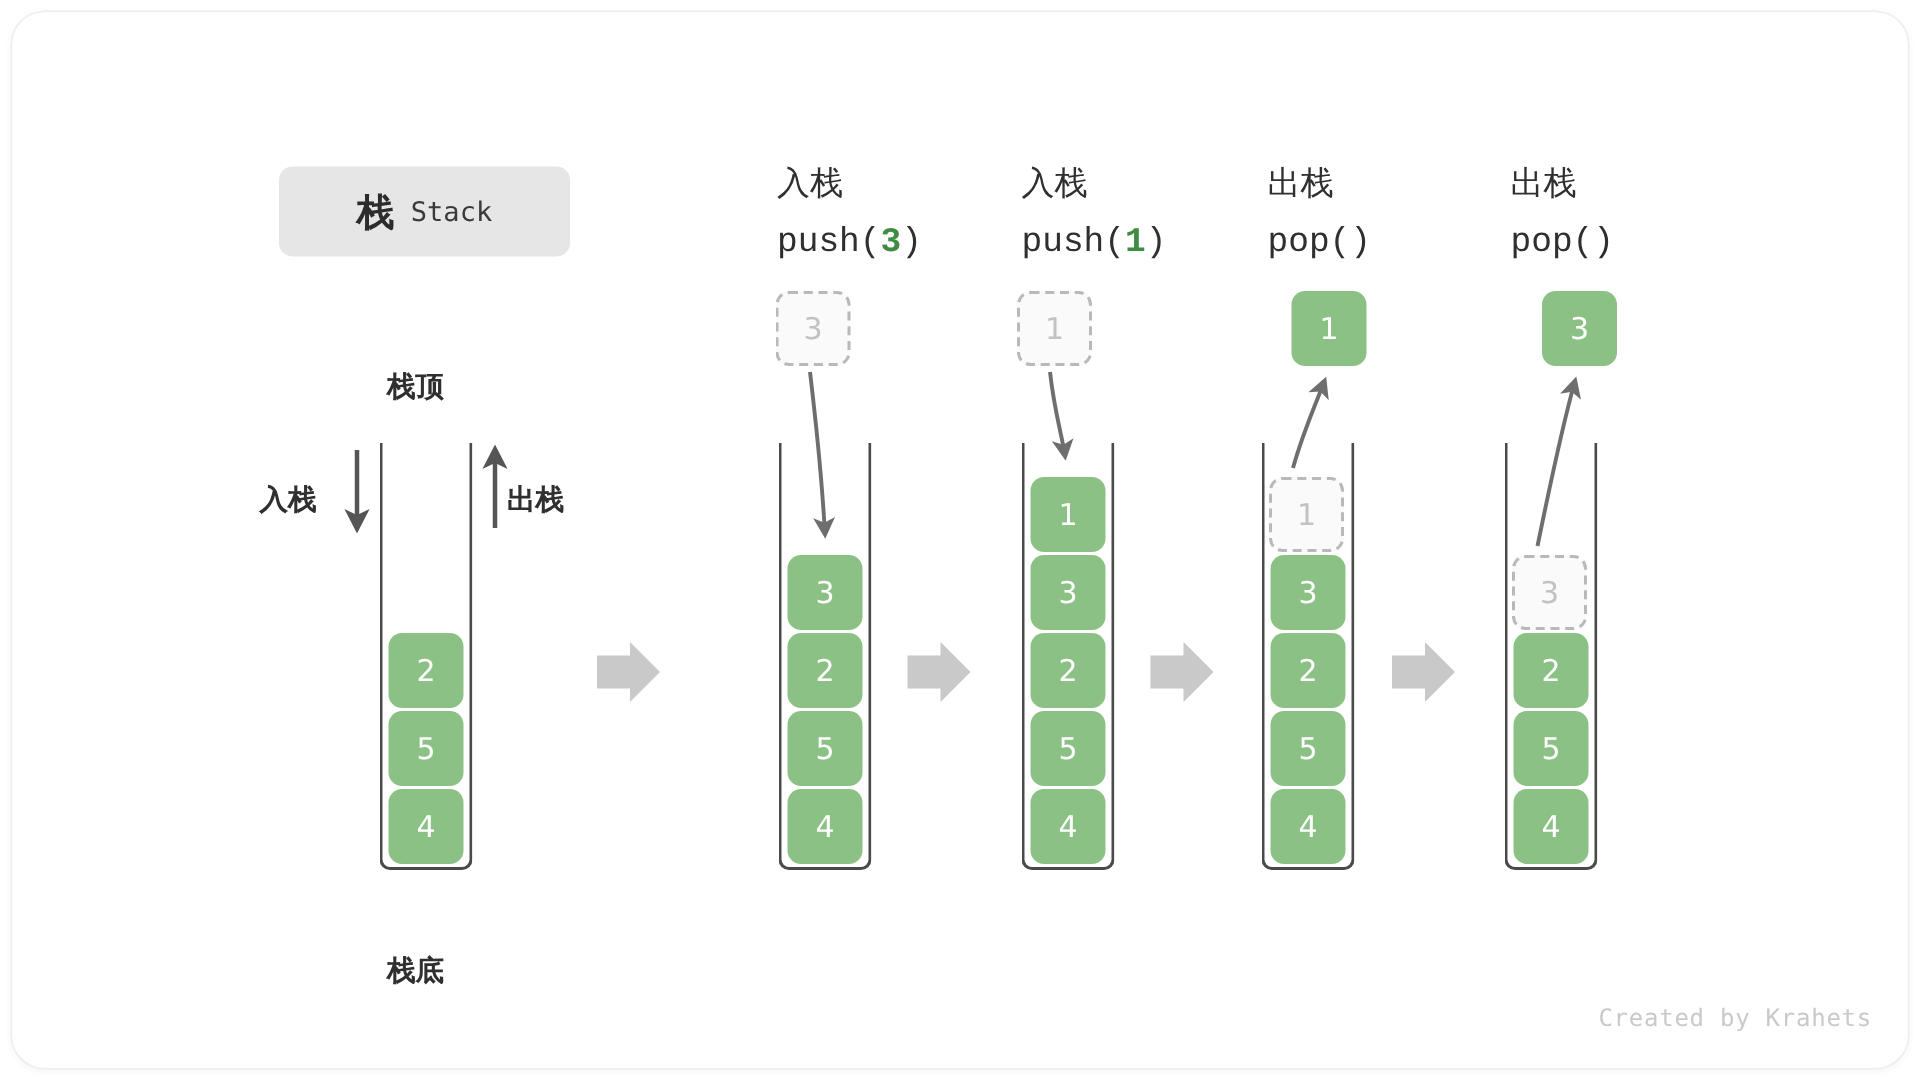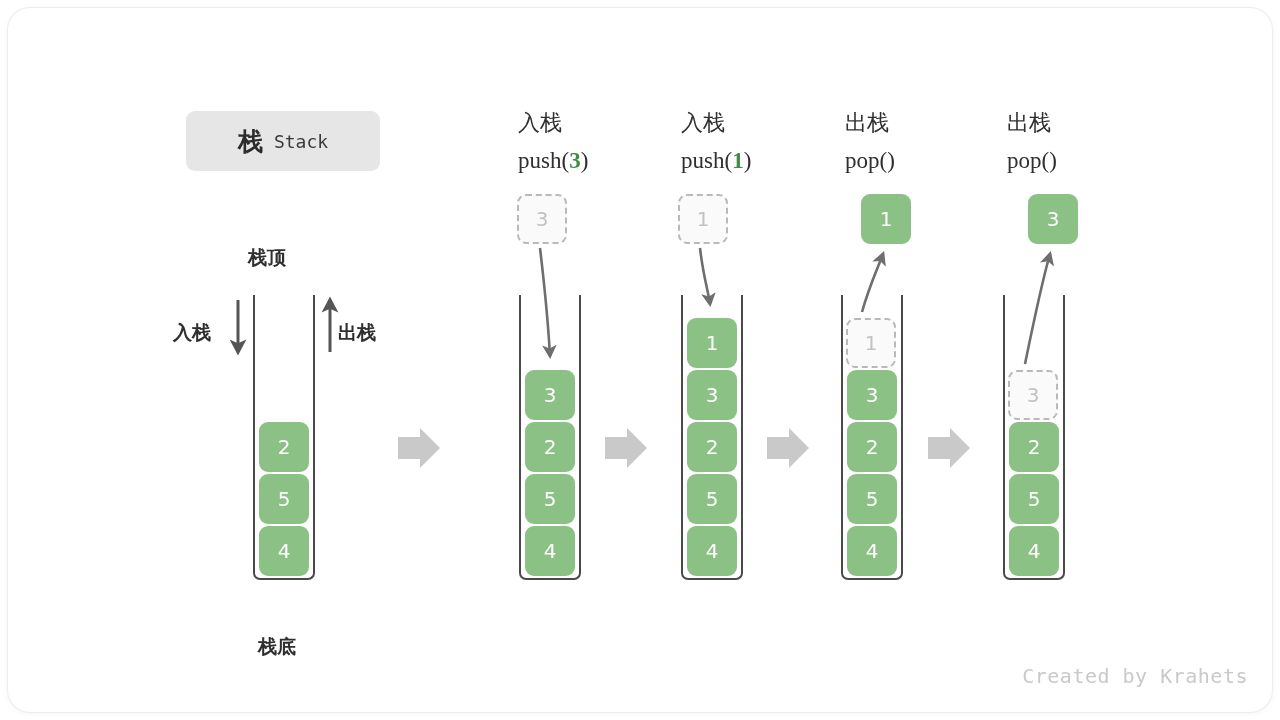--- a/index.html
+++ b/index.html
@@ -62,21 +62,21 @@
     white-space: nowrap;
     line-height: 38px;
   }
   .col-head .hd-cn {
     display: block;
     font-family: "DejaVu Sans", "Liberation Sans", sans-serif;
     font-size: 22px; color: #2f2f2f;
   }
   .col-head .hd-code {
     display: block;
-    font-family: Liberation Serif, serif;
+    font-family: Liberation Mono, monospace;
     font-size: 23px; color: #2f2f2f;
   }
   .col-head .hd-code .arg { color: #3f8d43; font-weight: bold; }
 
   
   .stack-col { position: absolute; }
 
   .stack-walls {
     position: absolute;
     border-left: 2px solid #4a4a4a;
@@ -111,37 +111,37 @@
     position: absolute; left: 0; top: 0;
     width: 1280px; height: 720px;
     pointer-events: none;
   }
 
   
   #watermark {
     position: absolute;
     right: 32px; bottom: 32px;
     font-family: "DejaVu Sans Mono", "Liberation Mono", monospace;
-    font-size: 20px;
+    font-size: 16px;
     color: #c9c9c9;
     letter-spacing: 0.5px;
   }
 </style>
 </head>
 <body>
 
 <div id="canvas">
   <div id="frame"></div>
 
   <div id="title-chip">
     <span class="t-cn">栈</span>
     <span class="t-en">Stack</span>
   </div>
 
-  <div class="cn-label" style="left:248px; top:245px;">栈顶</div>
+  <div class="cn-label" style="left:258px; top:245px;">栈顶</div>
   <div class="cn-label" style="left:258px; top:634px;">栈底</div>
   <div class="cn-label" style="left:173px; top:320px;">入栈</div>
   <div class="cn-label" style="left:338px; top:320px;">出栈</div>
 
   <div class="col-head" style="left:518px; top:104px;">
     <span class="hd-cn">入栈</span>
     <span class="hd-code"><span>push(</span><span class="arg">3</span><span>)</span></span>
   </div>
 
   <div class="col-head" style="left:681px; top:104px;">

